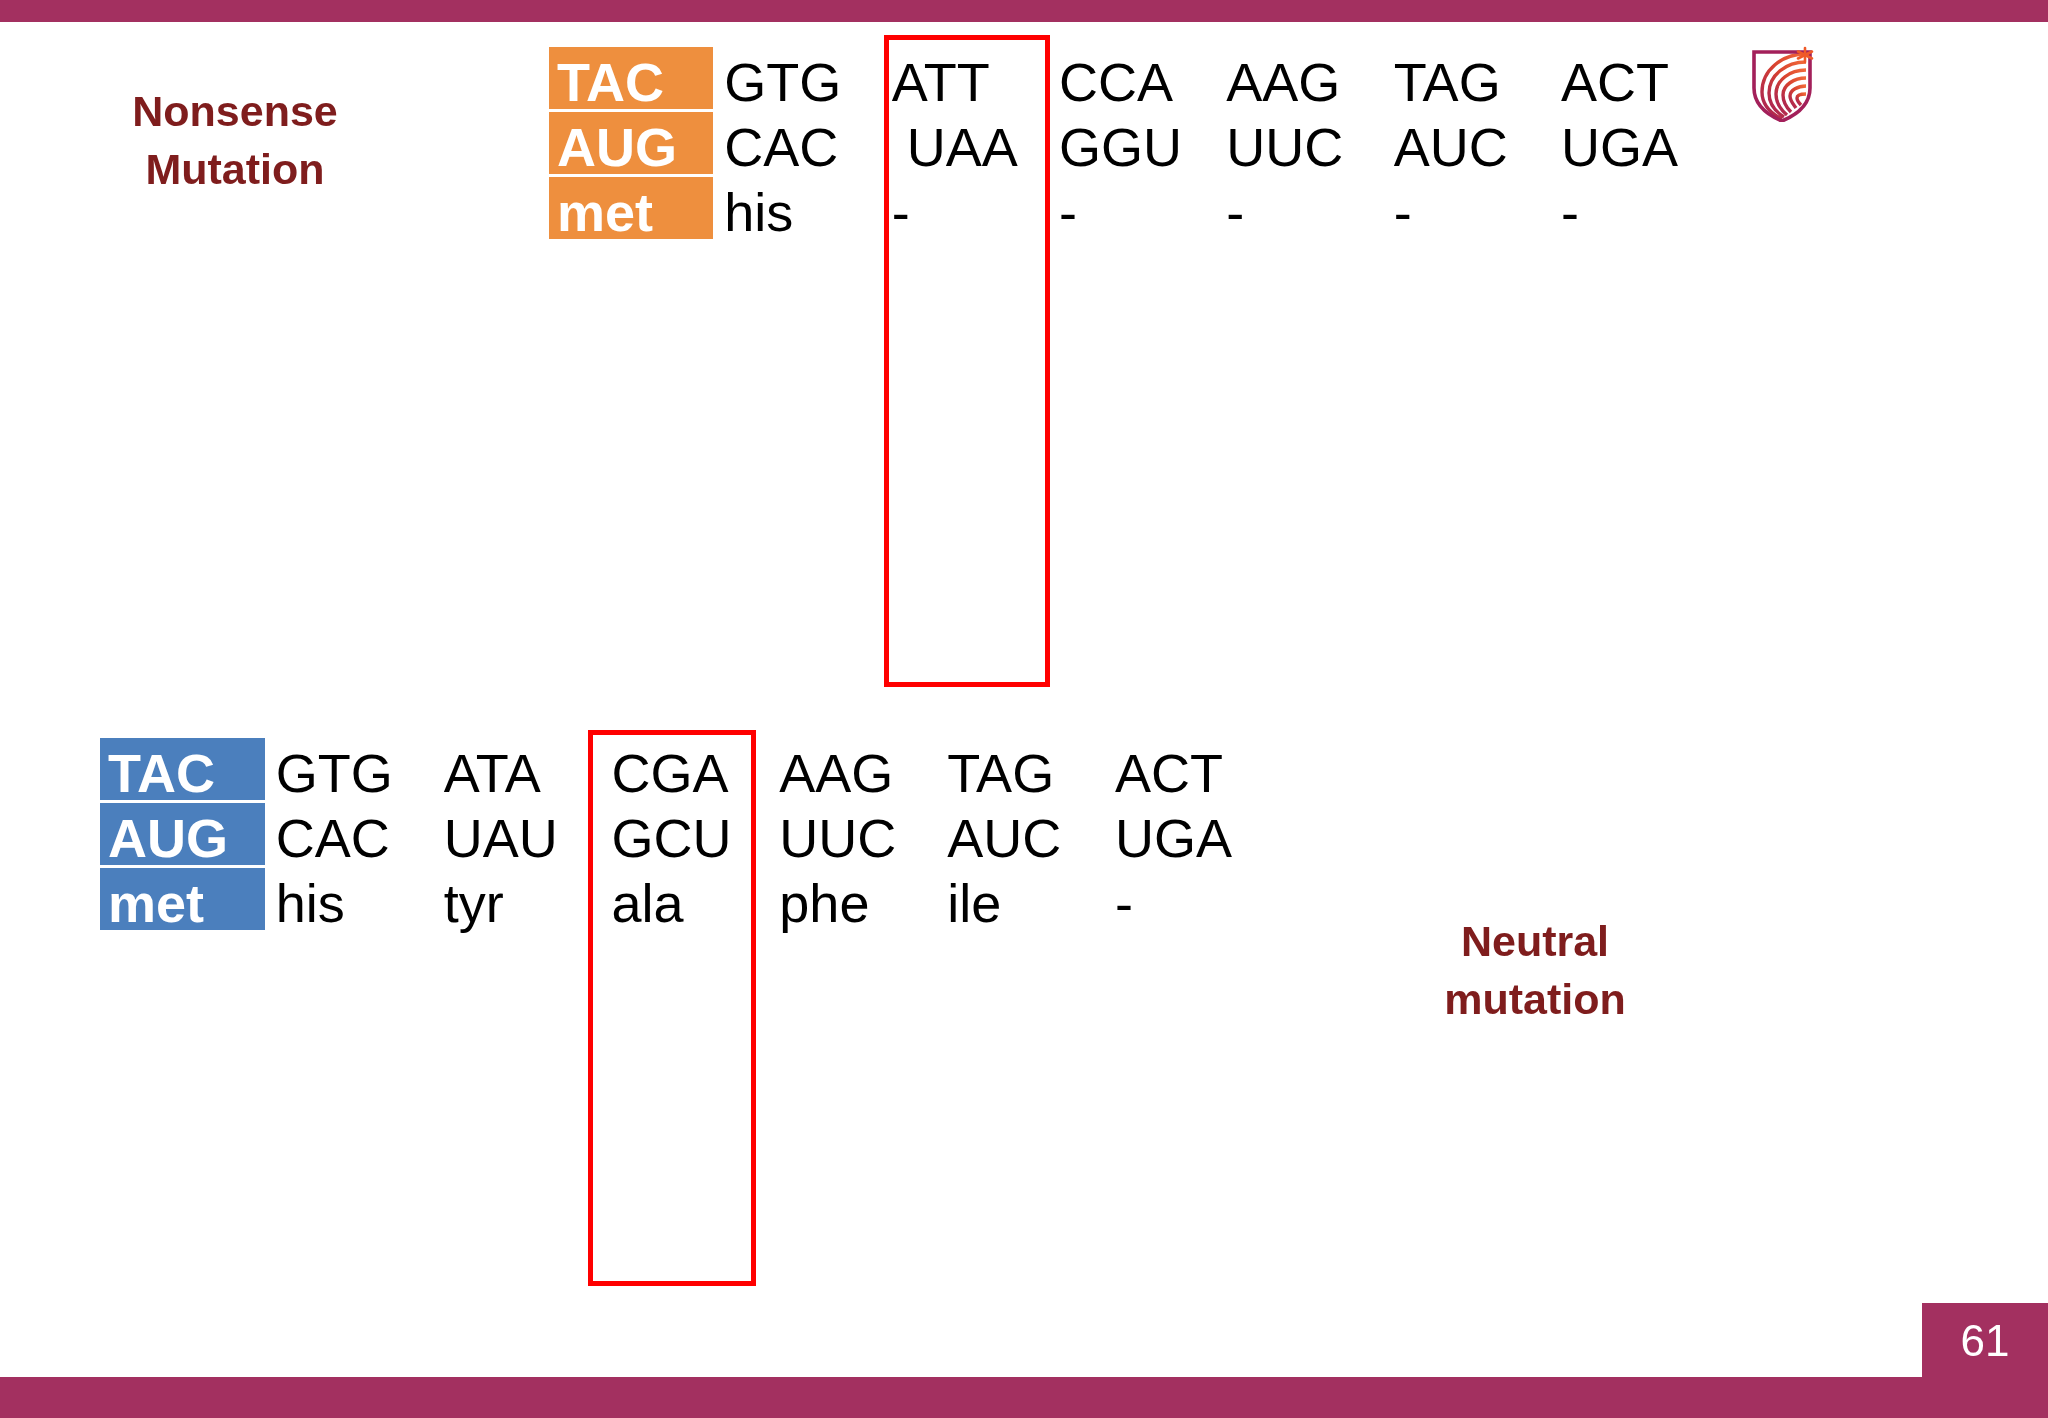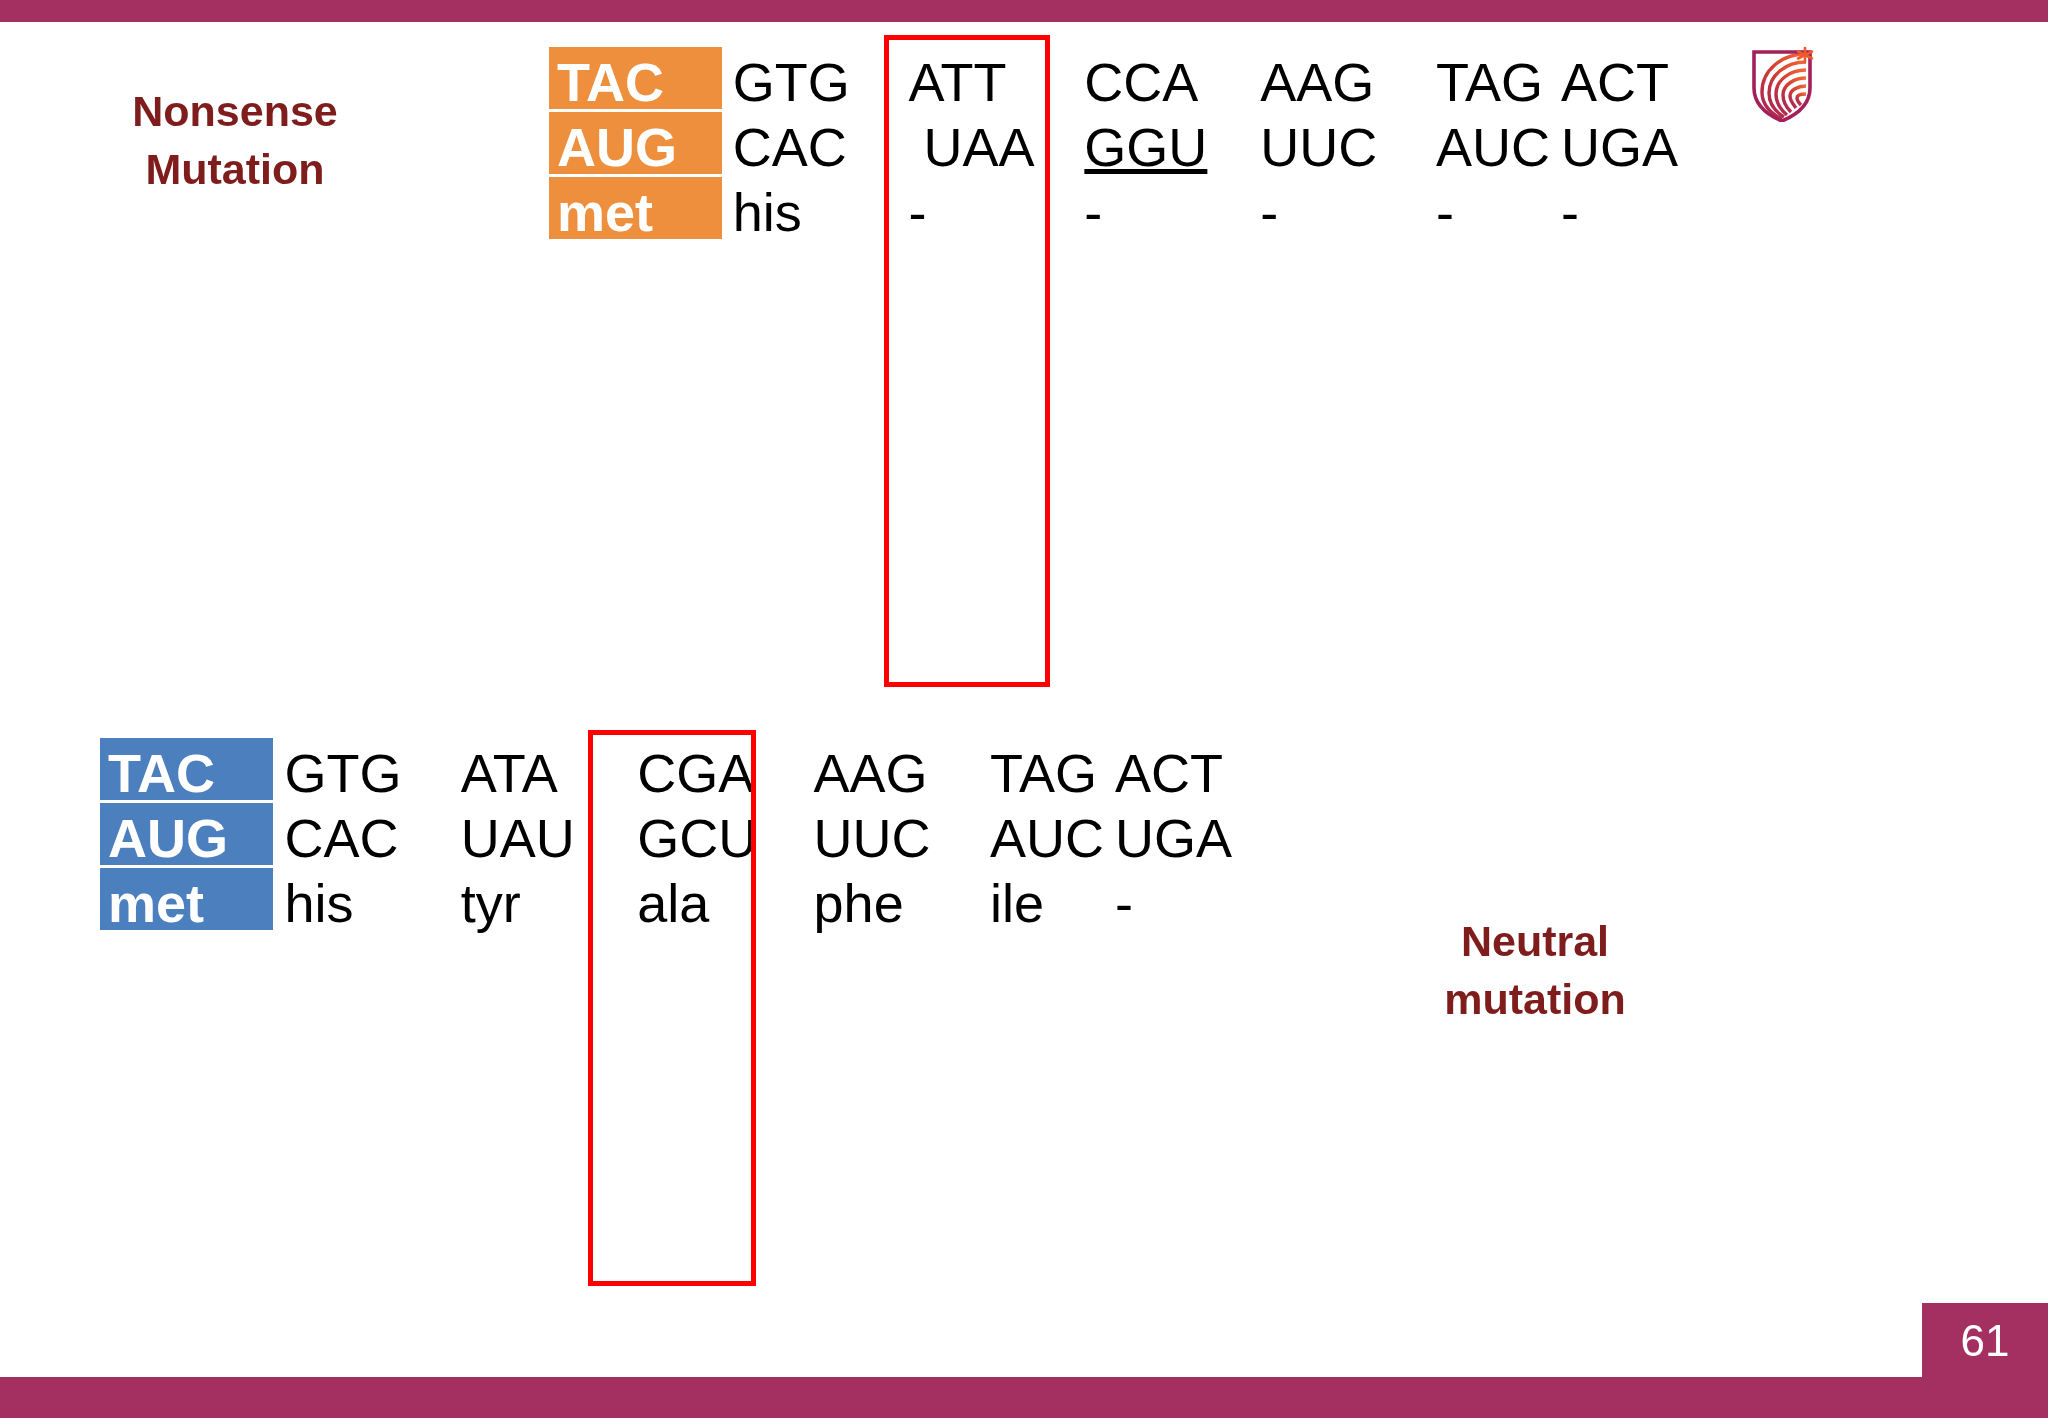--- a/index.html
+++ b/index.html
@@ -95,21 +95,21 @@
   }
   #caption-neutral {
     left: 1370px; top: 912px;
     width: 330px;
   }
 
   
   .codon-table {
     position: absolute;
     display: grid;
-    grid-template-columns: repeat(5, 1fr);
+    grid-template-columns: repeat(6, 1fr);
     grid-auto-rows: auto;
     background: #ffffff;
     gap: 3px;
   }
   #table-nonsense {
     left: 549px; top: 47px;
     width: 1129px;
   }
   #table-neutral {
     left: 100px; top: 738px;
@@ -190,21 +190,21 @@
     <div class="cell row-dna first" style="grid-area: 1 / 1;">TAC</div>
     <div class="cell row-dna" style="grid-area: 1 / 2;">GTG</div>
     <div class="cell row-dna mutated" style="grid-area: 1 / 3;">ATT</div>
     <div class="cell row-dna" style="grid-area: 1 / 4;">CCA</div>
     <div class="cell row-dna" style="grid-area: 1 / 5;">AAG</div>
     <div class="cell row-dna" style="grid-area: 1 / 6;">TAG</div>
     <div class="cell row-dna" style="grid-area: 1 / 7;">ACT</div>
     <div class="cell row-rna first" style="grid-area: 2 / 1;">AUG</div>
     <div class="cell row-rna" style="grid-area: 2 / 2;">CAC</div>
     <div class="cell row-rna mutated" style="grid-area: 2 / 3; margin-left: 15px;">UAA</div>
-    <div class="cell row-rna" style="grid-area: 2 / 4; text-decoration: underline;">GGU</div>
+    <div class="cell row-rna" style="grid-area: 2 / 4;">GGU</div>
     <div class="cell row-rna" style="grid-area: 2 / 5;">UUC</div>
     <div class="cell row-rna" style="grid-area: 2 / 6;">AUC</div>
     <div class="cell row-rna" style="grid-area: 2 / 7;">UGA</div>
     <div class="cell row-aa first" style="grid-area: 3 / 1;">met</div>
     <div class="cell row-aa" style="grid-area: 3 / 2;">his</div>
     <div class="cell row-aa mutated" style="grid-area: 3 / 3;">-</div>
     <div class="cell row-aa" style="grid-area: 3 / 4;">-</div>
     <div class="cell row-aa" style="grid-area: 3 / 5;">-</div>
     <div class="cell row-aa" style="grid-area: 3 / 6;">-</div>
     <div class="cell row-aa" style="grid-area: 3 / 7;">-</div>

